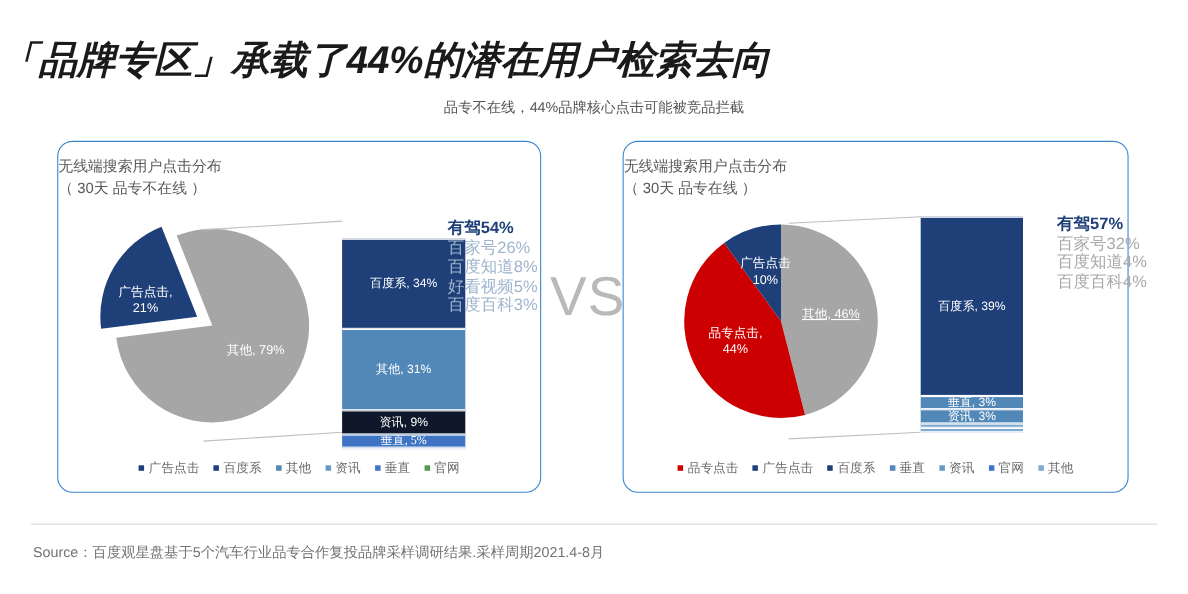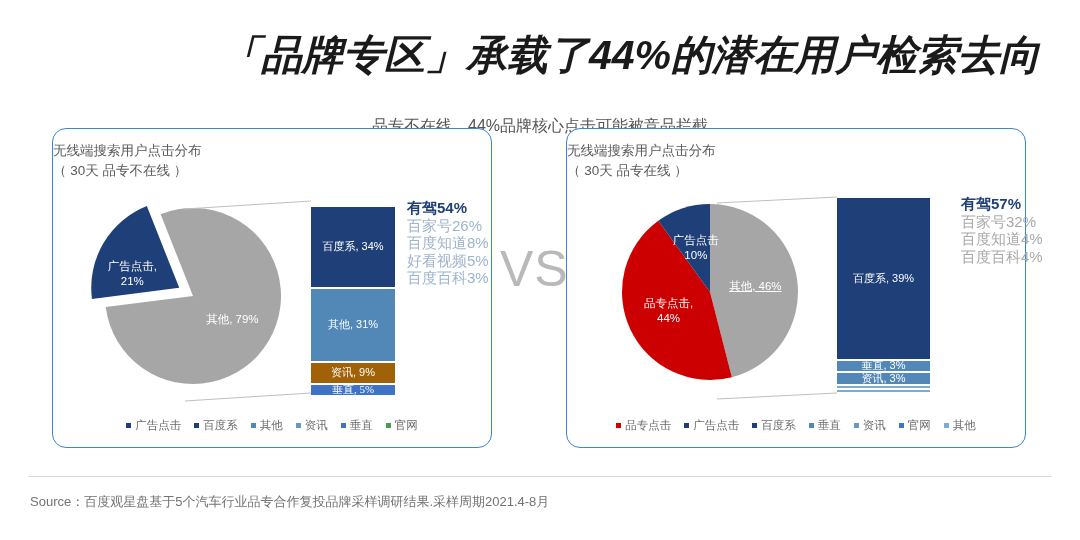--- a/index.html
+++ b/index.html
@@ -8,34 +8,33 @@
     background:#ffffff;
     font-family:"Liberation Sans","DejaVu Sans",sans-serif;
     overflow:hidden;
     position:relative;
   }
   .slide{position:relative;width:1080px;height:540px;}
 
   
   .title{
     position:absolute;left:0;top:34px;width:1040px;
-    text-align:right;
-    font-size:41px;line-height:42px;
+    text-align:left;
+    font-size:35px;line-height:42px;
     font-weight:bold;font-style:italic;
     letter-spacing:0px;
     color:#1a1a1a;
     white-space:nowrap;
   }
   .subtitle{
     position:absolute;left:0;top:86px;width:1080px;
     text-align:center;
-    font-size:16px;line-height:24px;
+    font-size:13px;line-height:24px;
     color:#555555;
     white-space:nowrap;
-    margin-top:28px;
   }
 
   
   .panel{
     position:absolute;
     top:128px;height:320px;
     border:1.6px solid #3b86cf;
     border-radius:14px;
     background:#ffffff;
     box-sizing:border-box;
@@ -73,21 +72,21 @@
     white-space:nowrap;
     pointer-events:none;
   }
   .pie-label.dark{color:#ffffff;}
 
   
   .connector{position:absolute;pointer-events:none;}
 
   
   .stack{position:absolute;}
-  #stack-left{left:258px;top:77px;width:84px;height:192px;}
+  #stack-left{left:258px;top:88px;width:112px;height:192px;}
   #stack-right{left:270px;top:68px;width:93px;height:196px;}
   .seg{
     position:relative;width:100%;box-sizing:border-box;
     display:flex;align-items:center;justify-content:center;
     color:#ffffff;font-size:11px;white-space:nowrap;overflow:hidden;
   }
 
   
   .breakdown{position:absolute;white-space:nowrap;}
   #bd-left{left:354px;top:70px;}
@@ -150,21 +149,21 @@
         <path d="M 132 80 L 258 72" stroke="#bfbfbf" stroke-width="1" fill="none"></path>
         <path d="M 132 272 L 258 264" stroke="#bfbfbf" stroke-width="1" fill="none"></path>
       </svg>
     <div class="stack" id="stack-left">
         <div class="seg" style="background: rgb(30, 63, 119); height: 42.5%; border-top: 1px solid rgb(255, 255, 255); border-bottom: 1px solid rgb(255, 255, 255);">
           <span>百度系, 34%</span>
         </div>
         <div class="seg" style="background: rgb(82, 136, 184); height: 38.75%; border-top: 1px solid rgb(255, 255, 255); border-bottom: 1px solid rgb(255, 255, 255);">
           <span>其他, 31%</span>
         </div>
-        <div class="seg" style="background: #a16207; height: 11.25%; border-top: 1px solid rgb(255, 255, 255); border-bottom: 1px solid rgb(255, 255, 255);">
+        <div class="seg" style="background: #0f172a; height: 11.25%; border-top: 1px solid rgb(255, 255, 255); border-bottom: 1px solid rgb(255, 255, 255);">
           <span>资讯, 9%</span>
         </div>
         <div class="seg" style="background: rgb(63, 116, 196); height: 6.25%; border-top: 1px solid rgb(255, 255, 255); border-bottom: 1px solid rgb(255, 255, 255); font-family: Liberation Serif, serif;">
           <span>垂直, 5%</span>
         </div>
         <div class="seg" style="background: rgb(127, 170, 210); height: 1.25%; border-top: 1px solid rgb(255, 255, 255); border-bottom: 1px solid rgb(255, 255, 255);"></div>
       </div>
     <div class="breakdown" id="bd-left">
         <div class="bd-row first">有驾54%</div>
         <div class="bd-row">百家号26%</div>

